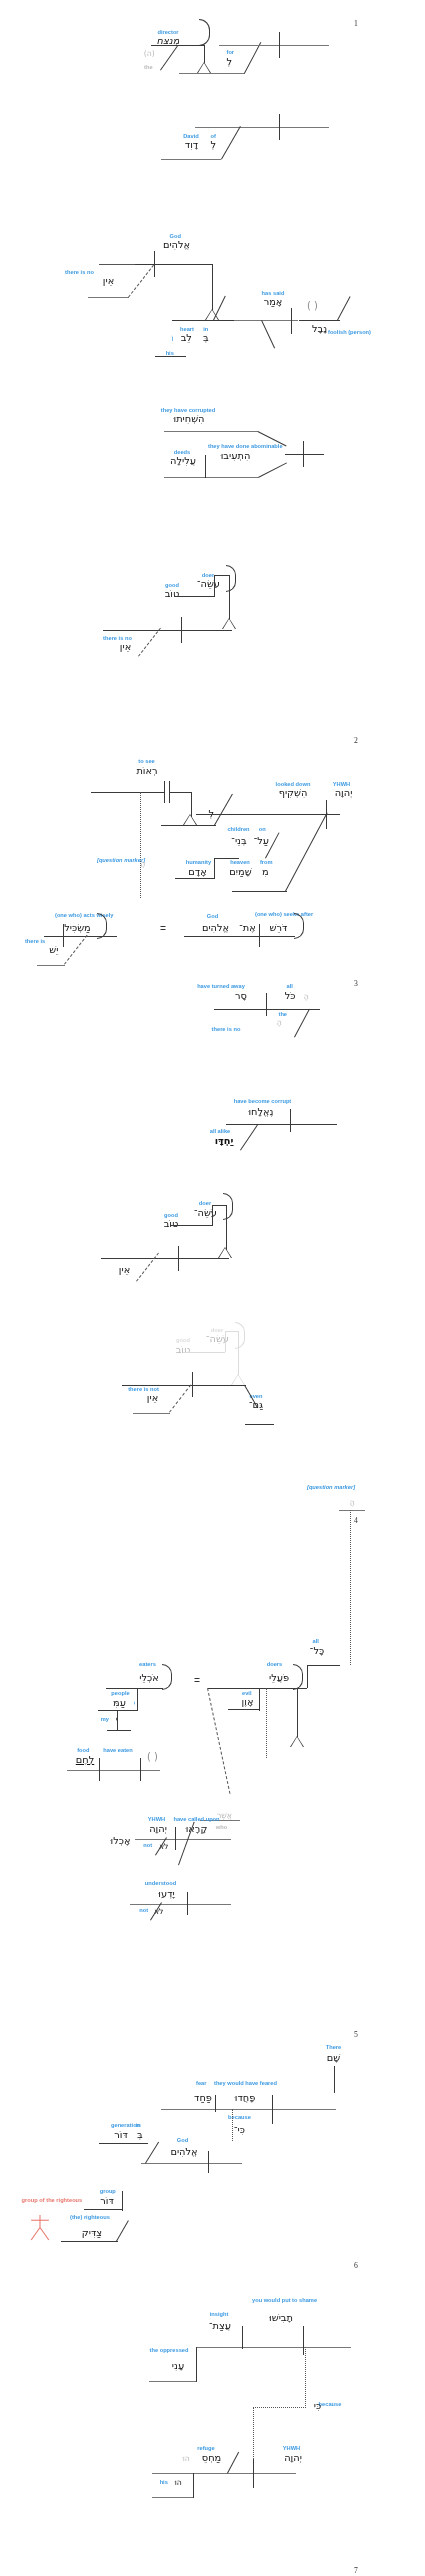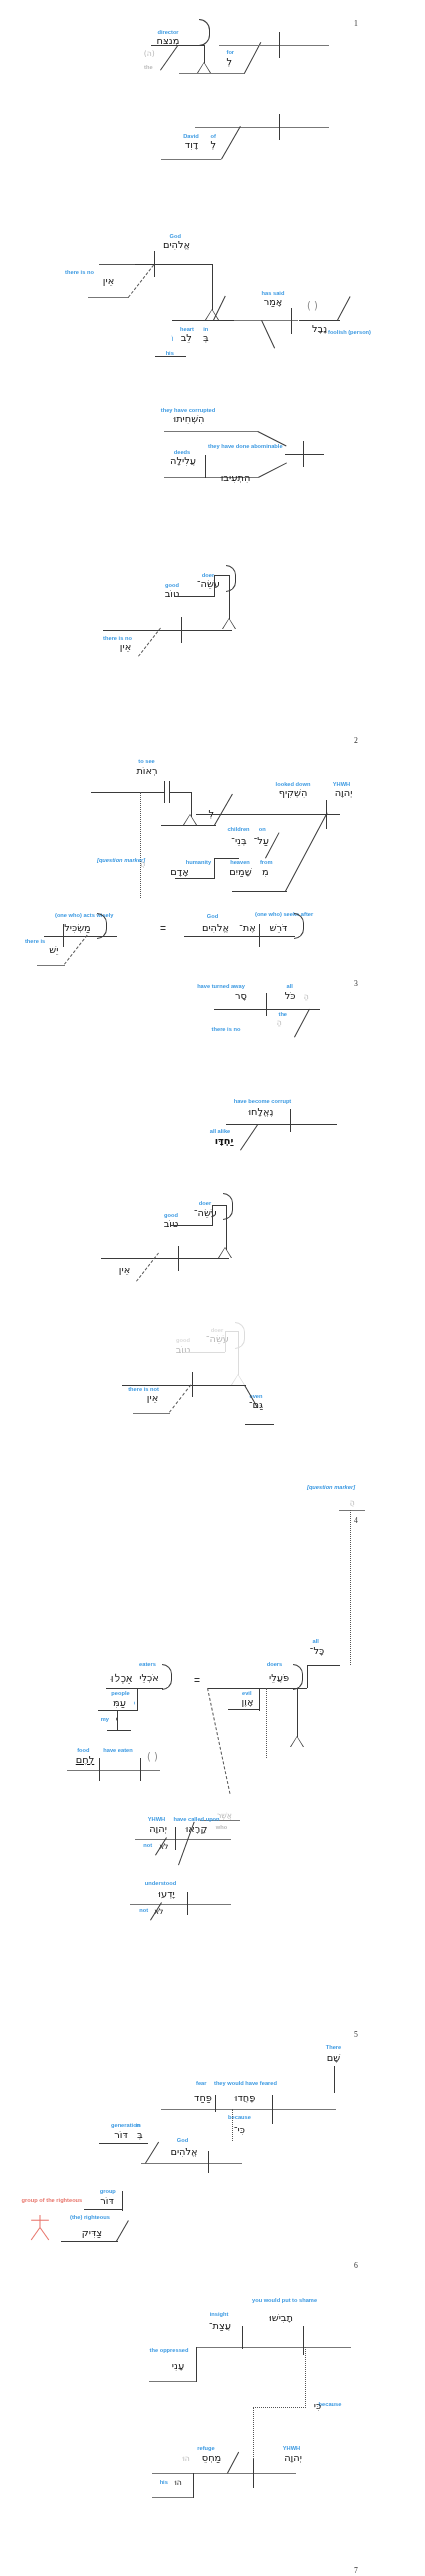--- a/index.html
+++ b/index.html
@@ -86,21 +86,21 @@
   .redfig{position:absolute;}
 </style>
 </head>
 <body>
 
 <div id="sheet">
 
   <span class="vnum" style="left:354px;top:19px;">1</span>
 
   <span class="gloss" style="left:150px;top:29px;width:36px;">director</span>
-  <span class="heb" style="left:145px;top:36px;width:46px;">מְנַצֵּחַ</span>
+  <span class="heb" style="left:145px;top:36px;width:46px;font-style:italic;">מְנַצֵּחַ</span>
   <div class="hook" style="left:199px;top:19px;width:10.3px;height:25px;"></div>
   <div class="ln hln" style="left:151px;top:45px;width:54px;"></div>
   <div class="ln vln" style="left:204px;top:45px;height:25px;"></div>
   <span class="heb faint sm" style="left:139px;top:49px;width:20.6px;">(ה)</span>
   <span class="gloss" style="left:138px;top:64px;width:20.6px;color:#b9b9b9;">the</span>
   <div class="diag" style="left:160px;top:70px;width:30px;transform:rotate(-55deg);"></div>
 
   <div class="tri" style="left:197px;top:62px;">
       <i></i>
     </div>
@@ -156,21 +156,21 @@
   <div class="diag" style="left:262px;top:320px;width:31px;transform:rotate(65deg);"></div>
 
   <span class="gloss" style="left:152px;top:407px;width:72px;">they have corrupted</span>
   <span class="heb" style="left:158px;top:414px;width:62px;">הִשְׁחִיתוּ</span>
   <div class="ln hln grey" style="left:164px;top:431px;width:94px;"></div>
   <div class="ln hln grey" style="left:164px;top:477px;width:94px;"></div>
   <span class="gloss" style="left:170px;top:449px;width:24px;">deeds</span>
   <span class="heb" style="left:165px;top:456px;width:36px;">עֲלִילָה</span>
   <div class="ln vln" style="left:205px;top:455px;height:23px;"></div>
   <span class="gloss" style="left:208px;top:443px;width:58px;">they have done abominable</span>
-  <span class="heb" style="left:212px;top:473px;width:47px;">הִתְעִיבוּ</span>
+  <span class="heb" style="left:212px;top:451px;width:47px;">הִתְעִיבוּ</span>
   <div class="diag" style="left:258px;top:431px;width:32px;transform:rotate(27deg);"></div>
   <div class="diag" style="left:258px;top:477px;width:32px;transform:rotate(-27deg);"></div>
   <div class="ln hln" style="left:285px;top:454px;width:39px;"></div>
   <div class="ln vln" style="left:303px;top:441px;height:26px;"></div>
 
   <span class="gloss" style="left:195px;top:572px;width:26px;">doer</span>
   <span class="heb" style="left:190px;top:579px;width:37px;">עֹשֵׂה־</span>
   <div class="hook" style="left:226px;top:565px;width:9.3px;height:25px;"></div>
   <span class="gloss" style="left:160px;top:582px;width:24px;">good</span>
   <span class="heb" style="left:158px;top:589px;width:28px;">טוֹב</span>
@@ -214,21 +214,21 @@
   <span class="gloss" style="left:328px;top:781px;width:27px;">YHWH</span>
   <span class="heb" style="left:328px;top:788px;width:31px;">יְהוָה</span>
 
   <span class="gloss" style="left:224px;top:826px;width:29px;">children</span>
   <span class="heb" style="left:223px;top:836px;width:32px;">בְּנֵי־</span>
   <span class="gloss" style="left:255px;top:826px;width:14.4px;">on</span>
   <span class="heb" style="left:251px;top:836px;width:20.6px;">עַל־</span>
   <div class="diag" style="left:265px;top:858px;width:29px;transform:rotate(-62deg);"></div>
 
   <span class="gloss" style="left:181px;top:859px;width:35px;">humanity</span>
-  <span class="heb" style="left:165px;top:867px;width:29px;">אָדָם</span>
+  <span class="heb" style="left:183px;top:867px;width:29px;">אָדָם</span>
   <div class="ln hln" style="left:175px;top:878px;width:40px;"></div>
   <div class="ln vln" style="left:214px;top:858px;height:20.6px;"></div>
   <div class="ln hln" style="left:214px;top:858px;width:25px;"></div>
 
   <span class="gloss" style="left:226px;top:859px;width:28px;">heaven</span>
   <span class="heb" style="left:221px;top:867px;width:39px;">שָׁמַיִם</span>
   <span class="gloss" style="left:257px;top:859px;width:18.5px;">from</span>
   <span class="heb" style="left:256px;top:867px;width:18.5px;">מִ</span>
   <div class="ln hln" style="left:232px;top:891px;width:55px;"></div>
   <div class="diag" style="left:285px;top:891px;width:89px;transform:rotate(-62deg);"></div>
@@ -354,21 +354,21 @@
   <span class="heb sm" style="left:130px;top:1699px;width:9.3px;color:#3d9ae2;">י</span>
   <div class="ln hln" style="left:98px;top:1710px;width:39px;"></div>
   <span class="gloss" style="left:96px;top:1716px;width:17.5px;">my</span>
   <span class="heb sm" style="left:112px;top:1715px;width:9.3px;">י</span>
   <div class="ln vln" style="left:117px;top:1710px;height:20.6px;"></div>
   <div class="ln hln" style="left:107px;top:1730px;width:24px;"></div>
 
   <span class="gloss" style="left:73px;top:1747px;width:20.6px;">food</span>
   <span class="heb" style="left:72px;top:1755px;width:26px;text-decoration:underline;">לֶחֶם</span>
   <span class="gloss" style="left:98px;top:1747px;width:40px;">have eaten</span>
-  <span class="heb" style="left:103px;top:1675px;width:35px;font-family:Liberation Mono, monospace;">אָכְלוּ</span>
+  <span class="heb" style="left:103px;top:1836px;width:35px;">אָכְלוּ</span>
   <div class="ln hln grey" style="left:67px;top:1770px;width:93px;"></div>
   <div class="ln vln" style="left:99px;top:1758px;height:23px;"></div>
   <div class="ln vln" style="left:140px;top:1758px;height:23px;"></div>
   <span class="paren" style="left:147px;top:1751px;">( )</span>
 
   <span class="heb faint sm" style="left:209px;top:1811px;width:31px;">אֲשֶׁר</span>
   <span class="gloss" style="left:208px;top:1824px;width:27px;color:#b9b9b9;">who</span>
   <div class="ln hln grey" style="left:200px;top:1820px;width:40px;"></div>
 
   <span class="gloss" style="left:143px;top:1816px;width:27px;">YHWH</span>

